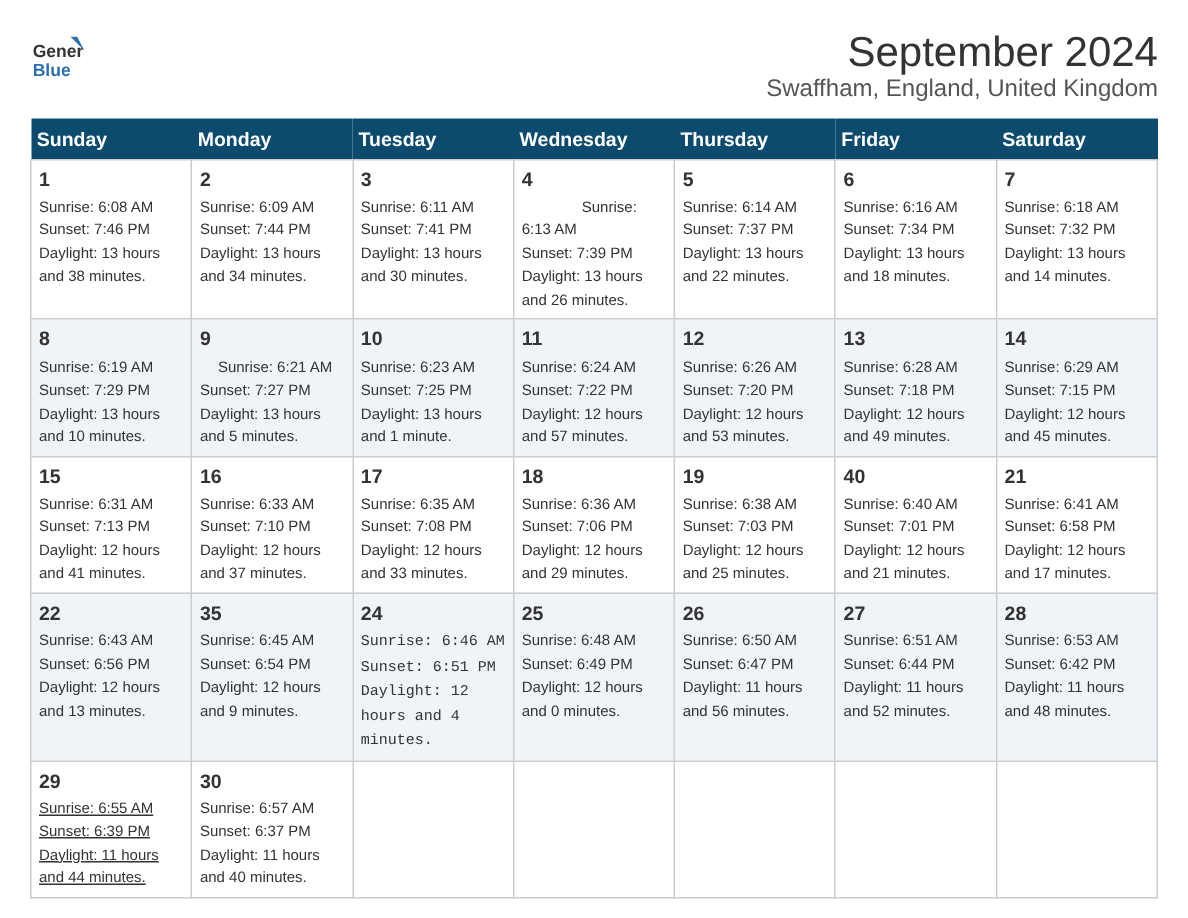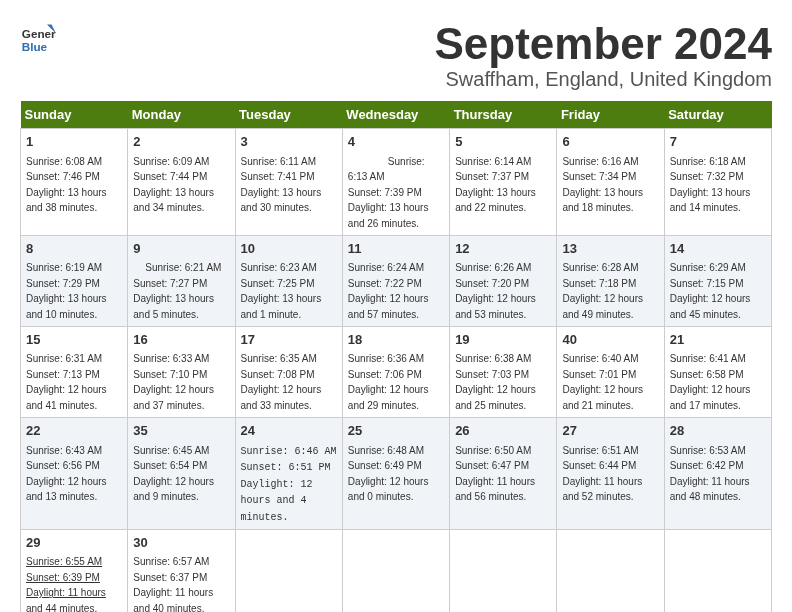--- a/index.html
+++ b/index.html
@@ -22,36 +22,36 @@
       gap: 6px;
     }
     .logo-icon {
       width: 36px;
       height: 36px;
     }
     .title-section {
       text-align: right;
     }
     .month-title {
-      font-size: 44px;
-      font-weight: bold;
+      font-size: 28px;
+      font-weight: normal;
       color: #333;
       line-height: 1.1;
     }
     .location {
-      font-size: 20px;
+      font-size: 16px;
       color: #555;
     }
     table {
       width: 100%;
       border-collapse: collapse;
       font-size: 10.5px;
     }
     thead tr th {
-      background-color: #4d7c0f;
+      background-color: #0c4a6e;
       color: white;
       padding: 6px 4px;
       text-align: left;
       font-size: 13px;
       font-weight: bold;
       margin-top: 44px;
     }
     tbody tr td {
       border: 1px solid #ccc;
       vertical-align: top;

